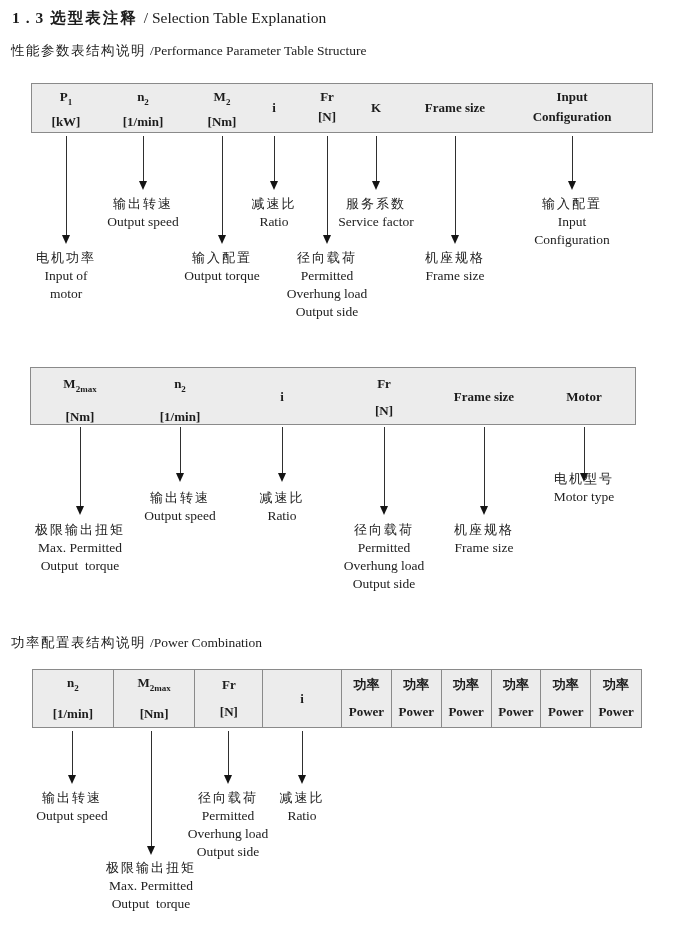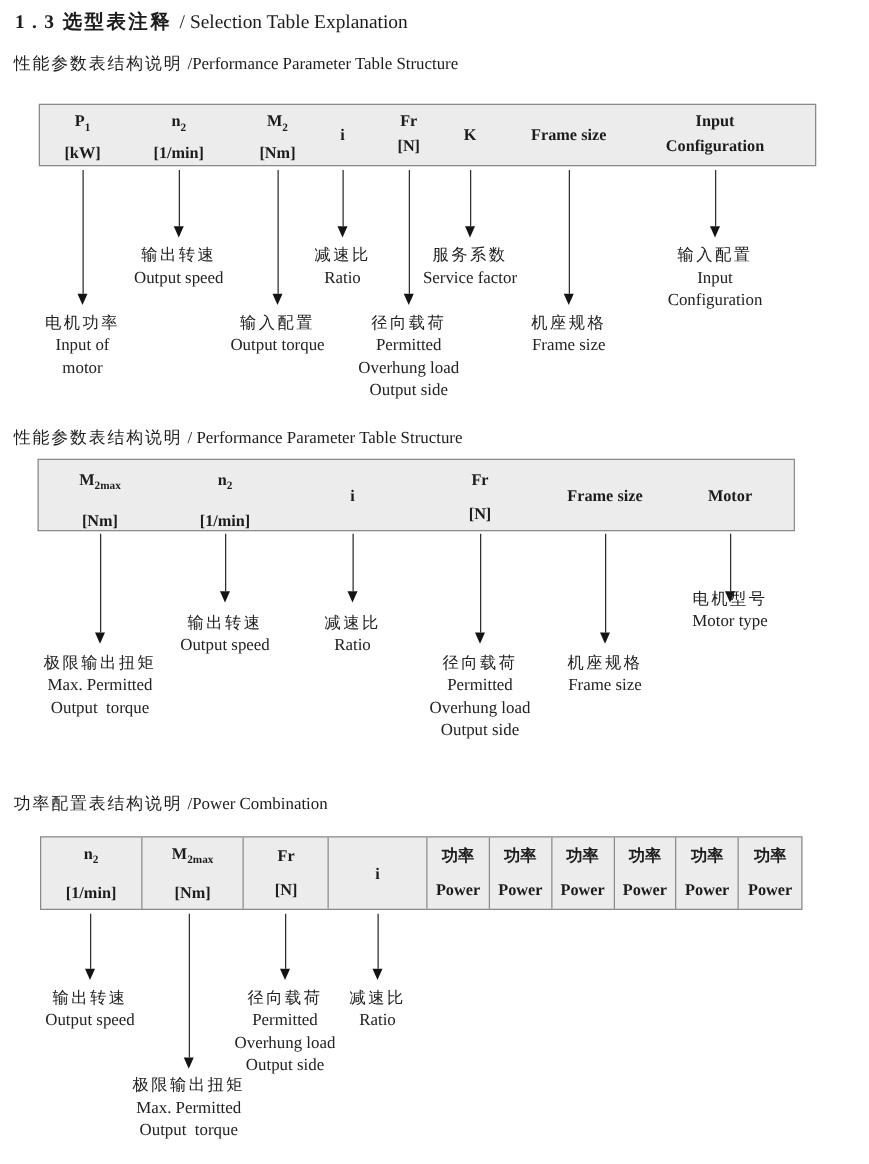--- a/index.html
+++ b/index.html
@@ -141,23 +141,20 @@
     <div class="cn">径向载荷</div>
     <div>Permitted</div>
     <div>Overhung load</div>
     <div>Output side</div>
   </div>
   <div class="co" style="left:455px;top:249px">
     <div class="cn">机座规格</div>
     <div>Frame size</div>
   </div>
 
-  <div class="sec-heading" style="top:341px">
-    <span class="sh-cn">性能参数表结构说明</span><span class="sh-en">/ Performance Parameter Table Structure</span>
-  </div>
 
   <div class="tbox" style="left:30px;top:367px;width:606px;height:58px"></div>
 
   <div class="cell2" style="left:80px;top:370px">
     <div><span>M</span><sub class="sb">2max</sub></div>
     <div>[Nm]</div>
   </div>
   <div class="cell2" style="left:180px;top:370px">
     <div><span>n</span><sub class="sb">2</sub></div>
     <div>[1/min]</div>

